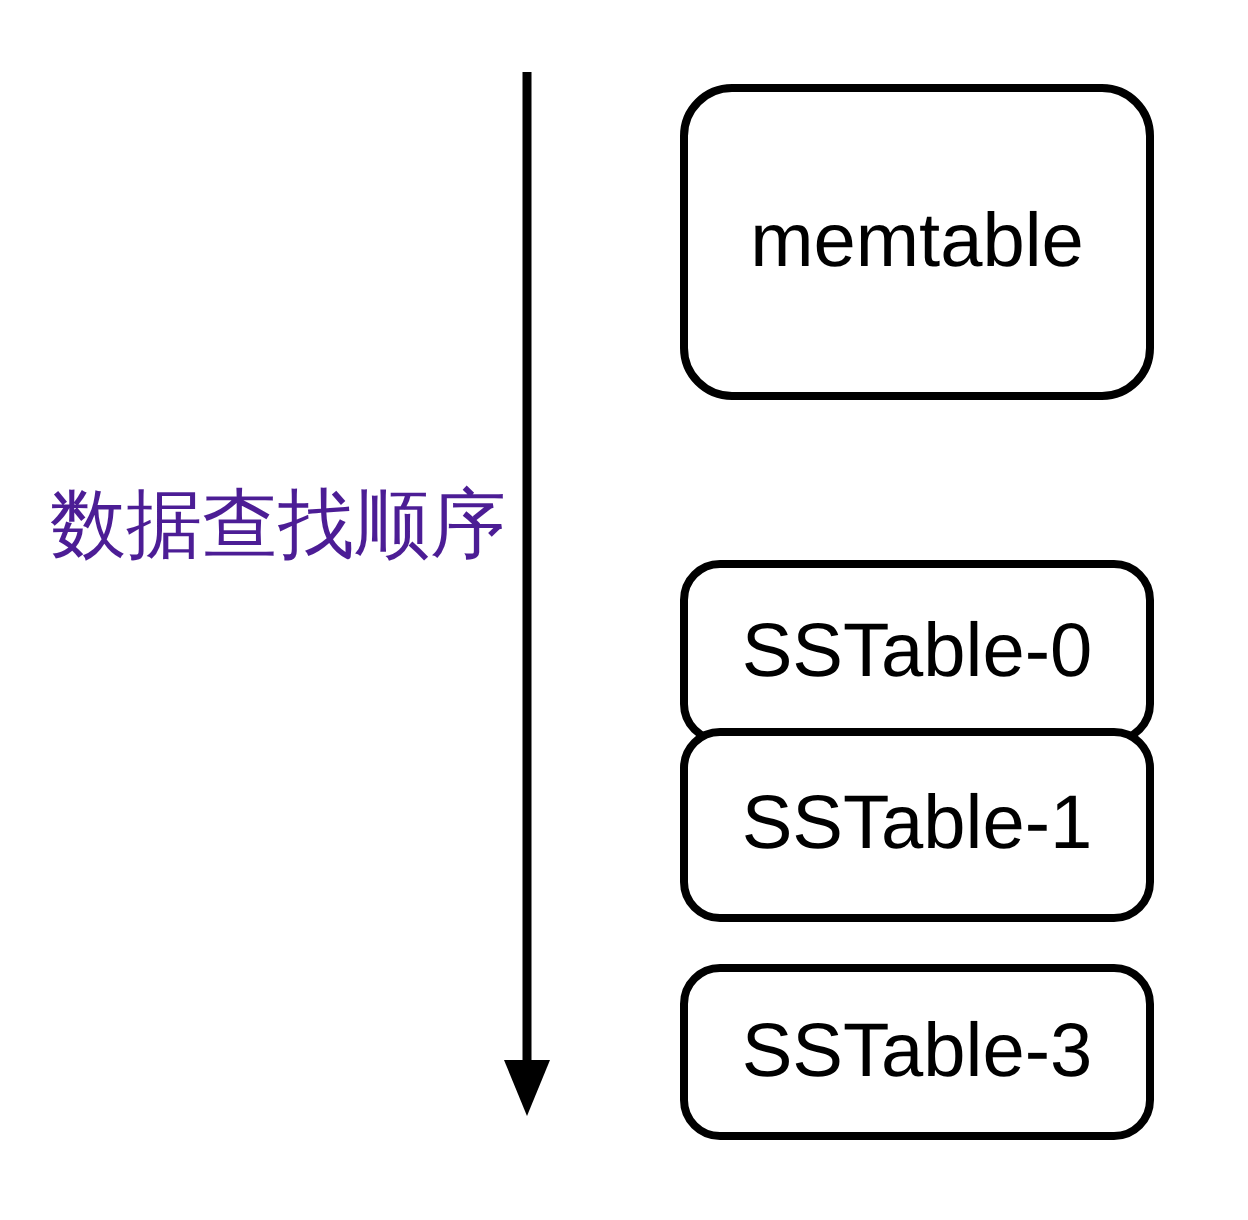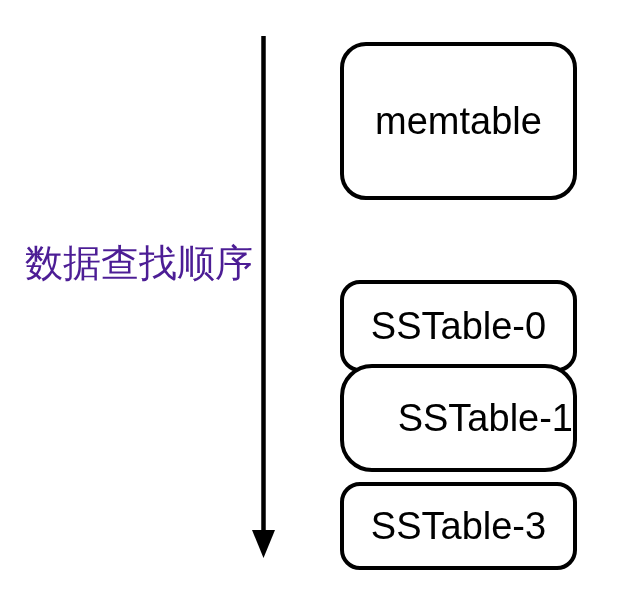--- a/index.html
+++ b/index.html
@@ -52,23 +52,22 @@
     border-radius: 26px;
   }
   .node-sstable0 {
     top: 247px;
     height: 92px;
     border-radius: 20px;
     margin-top: 33px;
   }
   .node-sstable1 {
     top: 364px;
-    height: 108px;
-    border-radius: 32px;
-    justify-content: flex-end;
+    height: 97px;
+    border-radius: 20px;
   }
   .node-sstable2 {
     top: 482px;
     height: 88px;
     border-radius: 20px;
   }
 </style>
 </head>
 <body>
 

